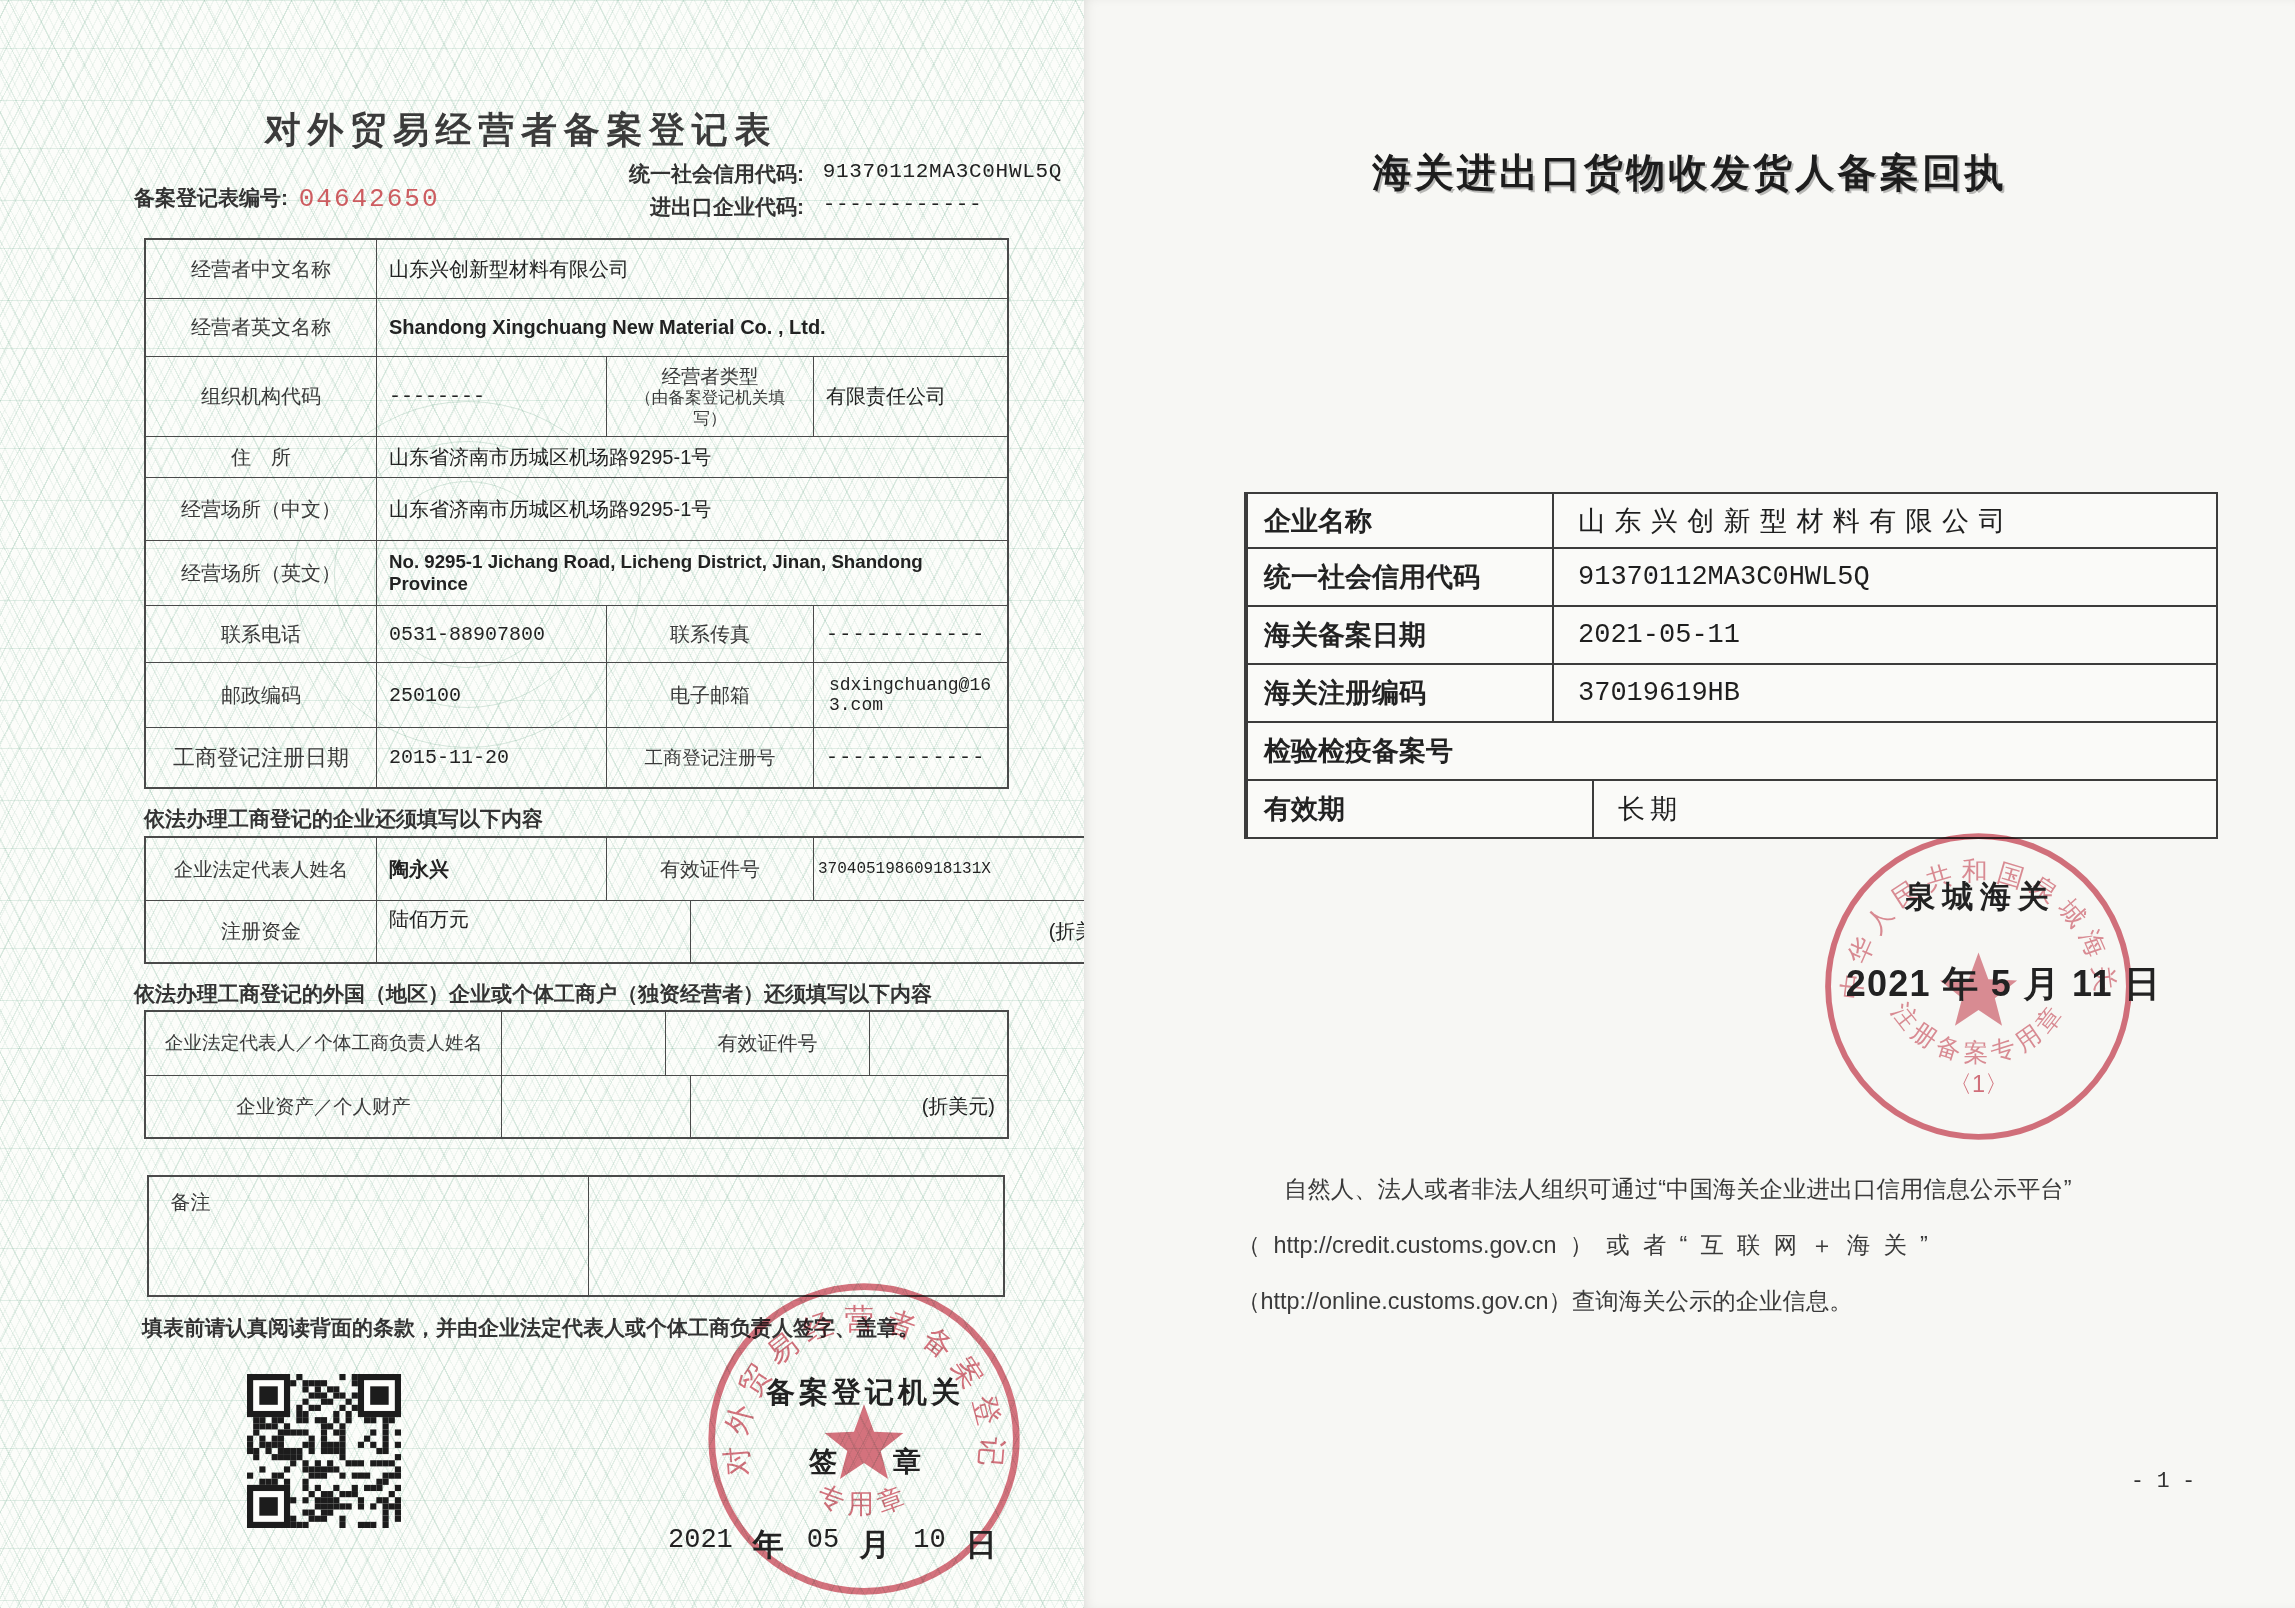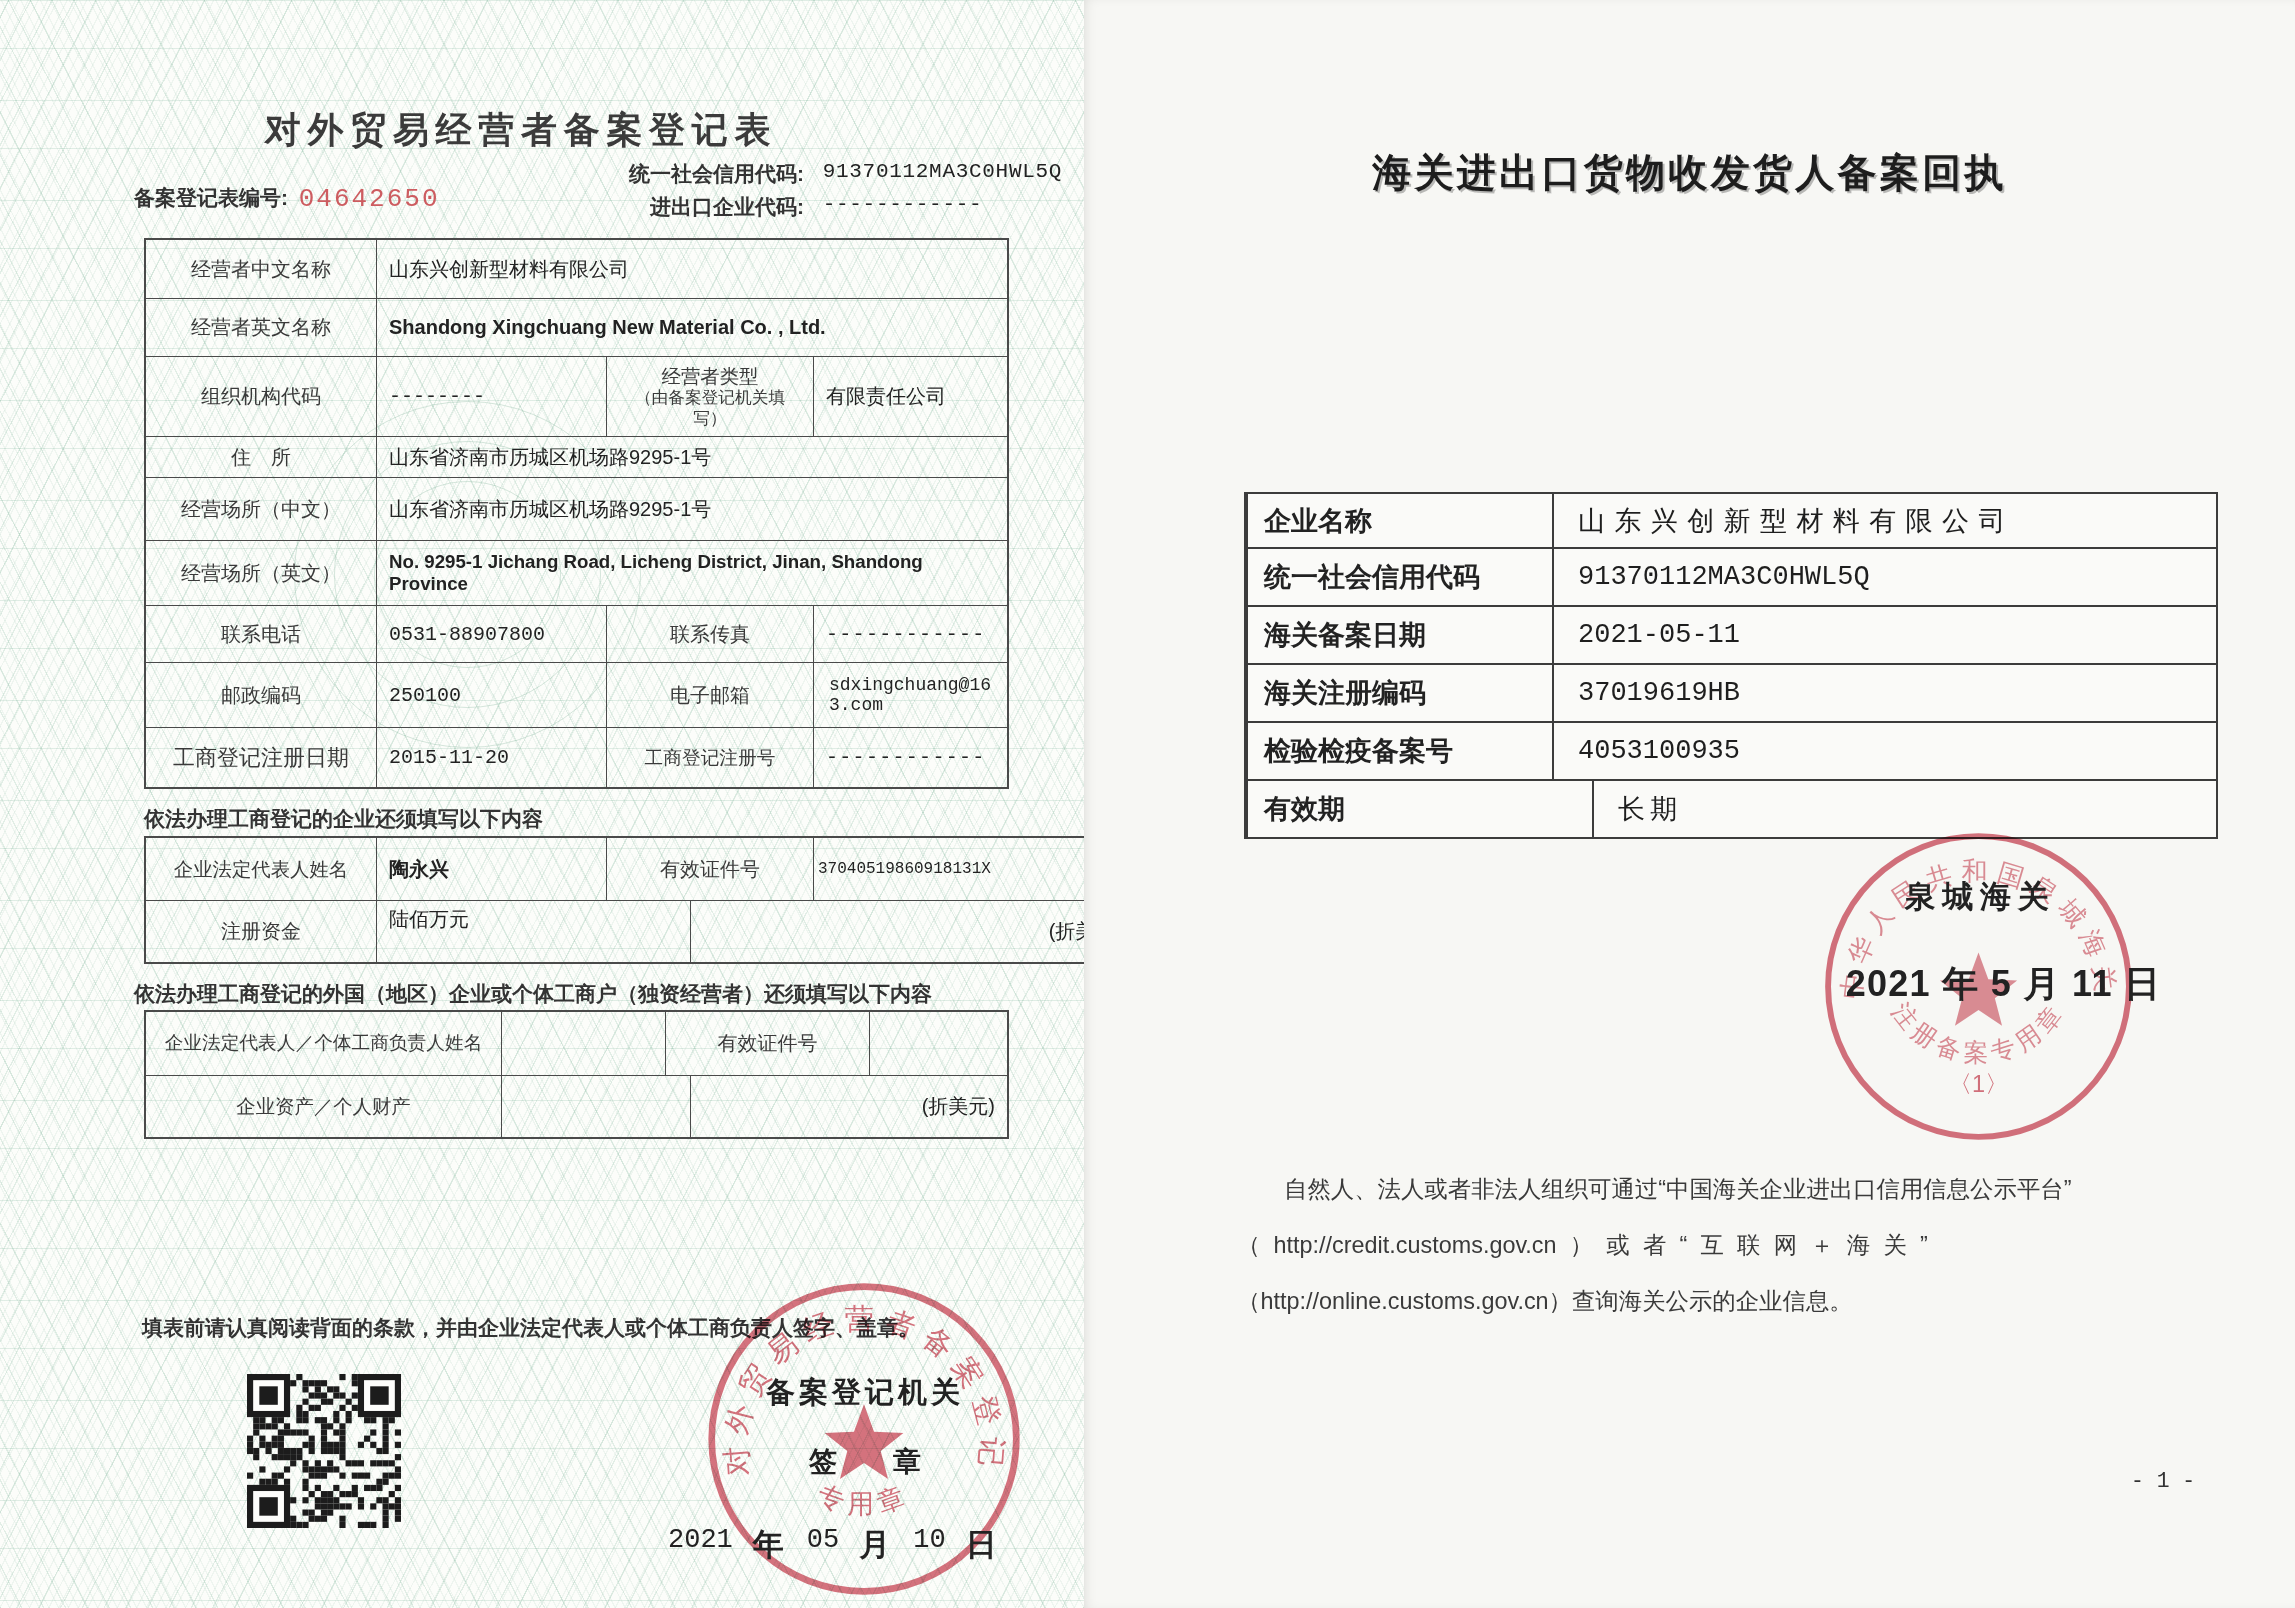--- a/index.html
+++ b/index.html
@@ -177,20 +177,24 @@
       <div class="td lab" style="width:204px;">有效证件号</div>
       <div class="td" style="flex:1;"></div>
     </div>
     <div class="tr" style="height:62px;">
       <div class="td lab" style="width:355px;font-size:19.4px;">企业资产／个人财产</div>
       <div class="td" style="width:189px;"></div>
       <div class="td val" style="flex:1;justify-content:flex-end;">(折美元)</div>
     </div>
   </div>
 
+  <div class="remark-box">
+    <div class="mid"></div>
+    <div class="remark-lbl">备注</div>
+  </div>
 
   <div class="footnote">填表前请认真阅读背面的条款，并由企业法定代表人或个体工商负责人签字、盖章。</div>
 
   <div class="qr">
     <svg id="qr-svg" width="154" height="154" viewBox="0 0 230 230">
         <g fill="#1c1c1c">
           <rect x="0" y="0" width="64.39999999999999" height="64.39999999999999"></rect>
           <rect fill="#fdfdfb" x="9.2" y="9.2" width="46" height="46"></rect>
           <rect x="18.4" y="18.4" width="27.599999999999998" height="27.599999999999998"></rect>
           <rect x="165.6" y="0" width="64.39999999999999" height="64.39999999999999"></rect>
@@ -457,21 +461,20 @@
   <div class="tr" style="height:58px;">
     <div class="td lab" style="width:306px;">海关备案日期</div>
     <div class="td val mono" style="flex:1;">2021-05-11</div>
   </div>
   <div class="tr" style="height:58px;">
     <div class="td lab" style="width:306px;">海关注册编码</div>
     <div class="td val mono" style="flex:1;">37019619HB</div>
   </div>
   <div class="tr" style="height:58px;">
     <div class="td lab" style="width:306px;">检验检疫备案号</div>
-    <div class="td val mono" style="flex:1;">4053100935</div>
   </div>
   <div class="tr" style="height:58px;gap:40px;">
     <div class="td lab" style="width:306px;">有效期</div>
     <div class="td val" style="flex:1;letter-spacing:5.3px;">长期</div>
   </div>
 </div>
 
 <svg class="stamp" style="position:absolute;left:1815px;top:823px;" width="327" height="327" viewBox="0 0 500 500">
   <defs>
     <path id="arcTopR" d="M 82 332 A 180 180 0 1 1 418 332"></path>

